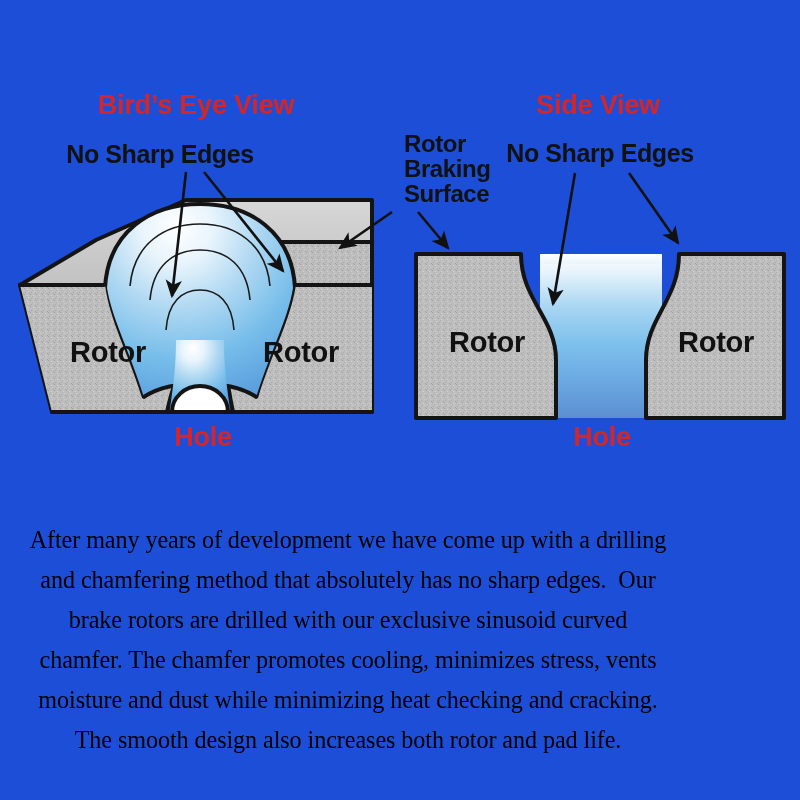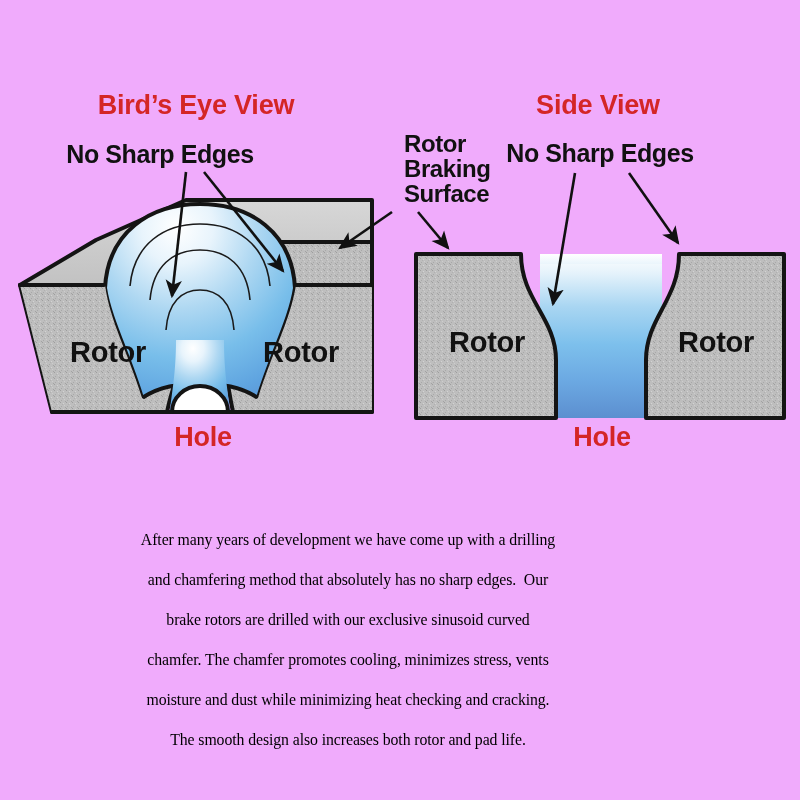--- a/index.html
+++ b/index.html
@@ -12,41 +12,41 @@
     width: 800px;
     height: 800px;
     overflow: hidden;
     font-family: "Liberation Sans", sans-serif;
     position: relative;
   }
   #page {
     position: relative;
     width: 800px;
     height: 800px;
-    background: #f0abfc;
+    background: #1d4ed8;
   }
   .diagram-area {
     position: absolute;
     left: 0;
     top: 0;
     width: 800px;
     height: 480px;
   }
   .diagram-area svg {
     display: block;
   }
   
   .caption {
     position: absolute;
     left: 0;
     top: 520px;
     width: 696px;
     text-align: center;
     font-family: "Liberation Serif", "DejaVu Serif", serif;
-    font-size: 17px;
+    font-size: 26px;
     line-height: 40px;
     color: #000000;
     letter-spacing: -0.1px;
   }
   .caption .ln {
     display: block;
     white-space: pre;
     transform: scaleX(0.93);
     transform-origin: center center;
   }

